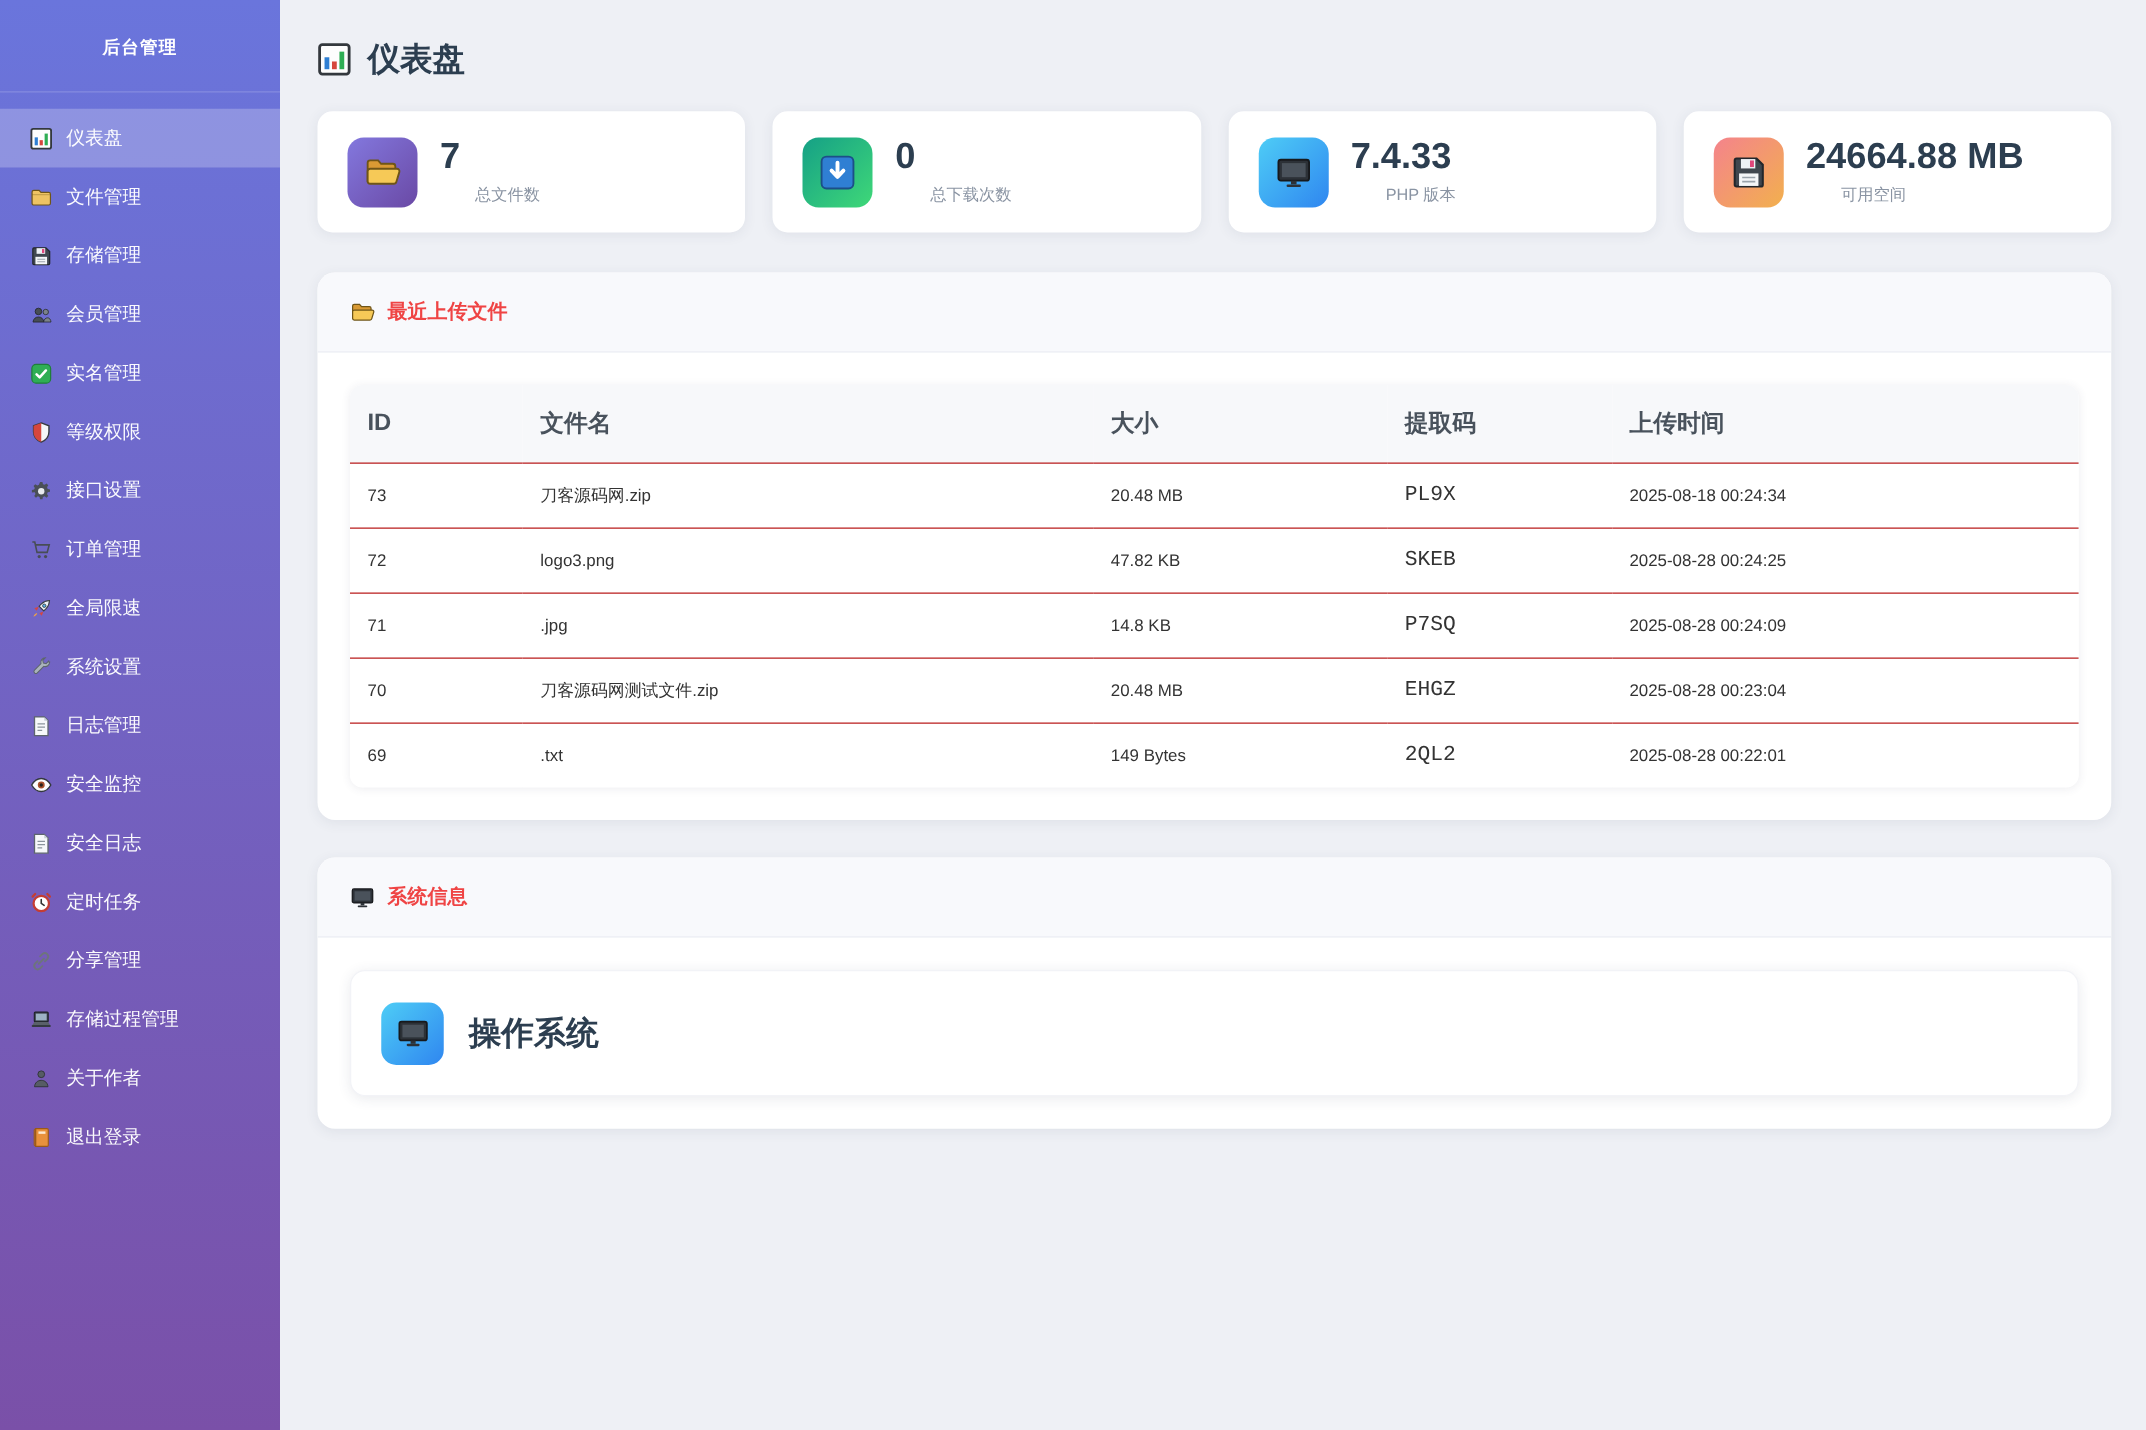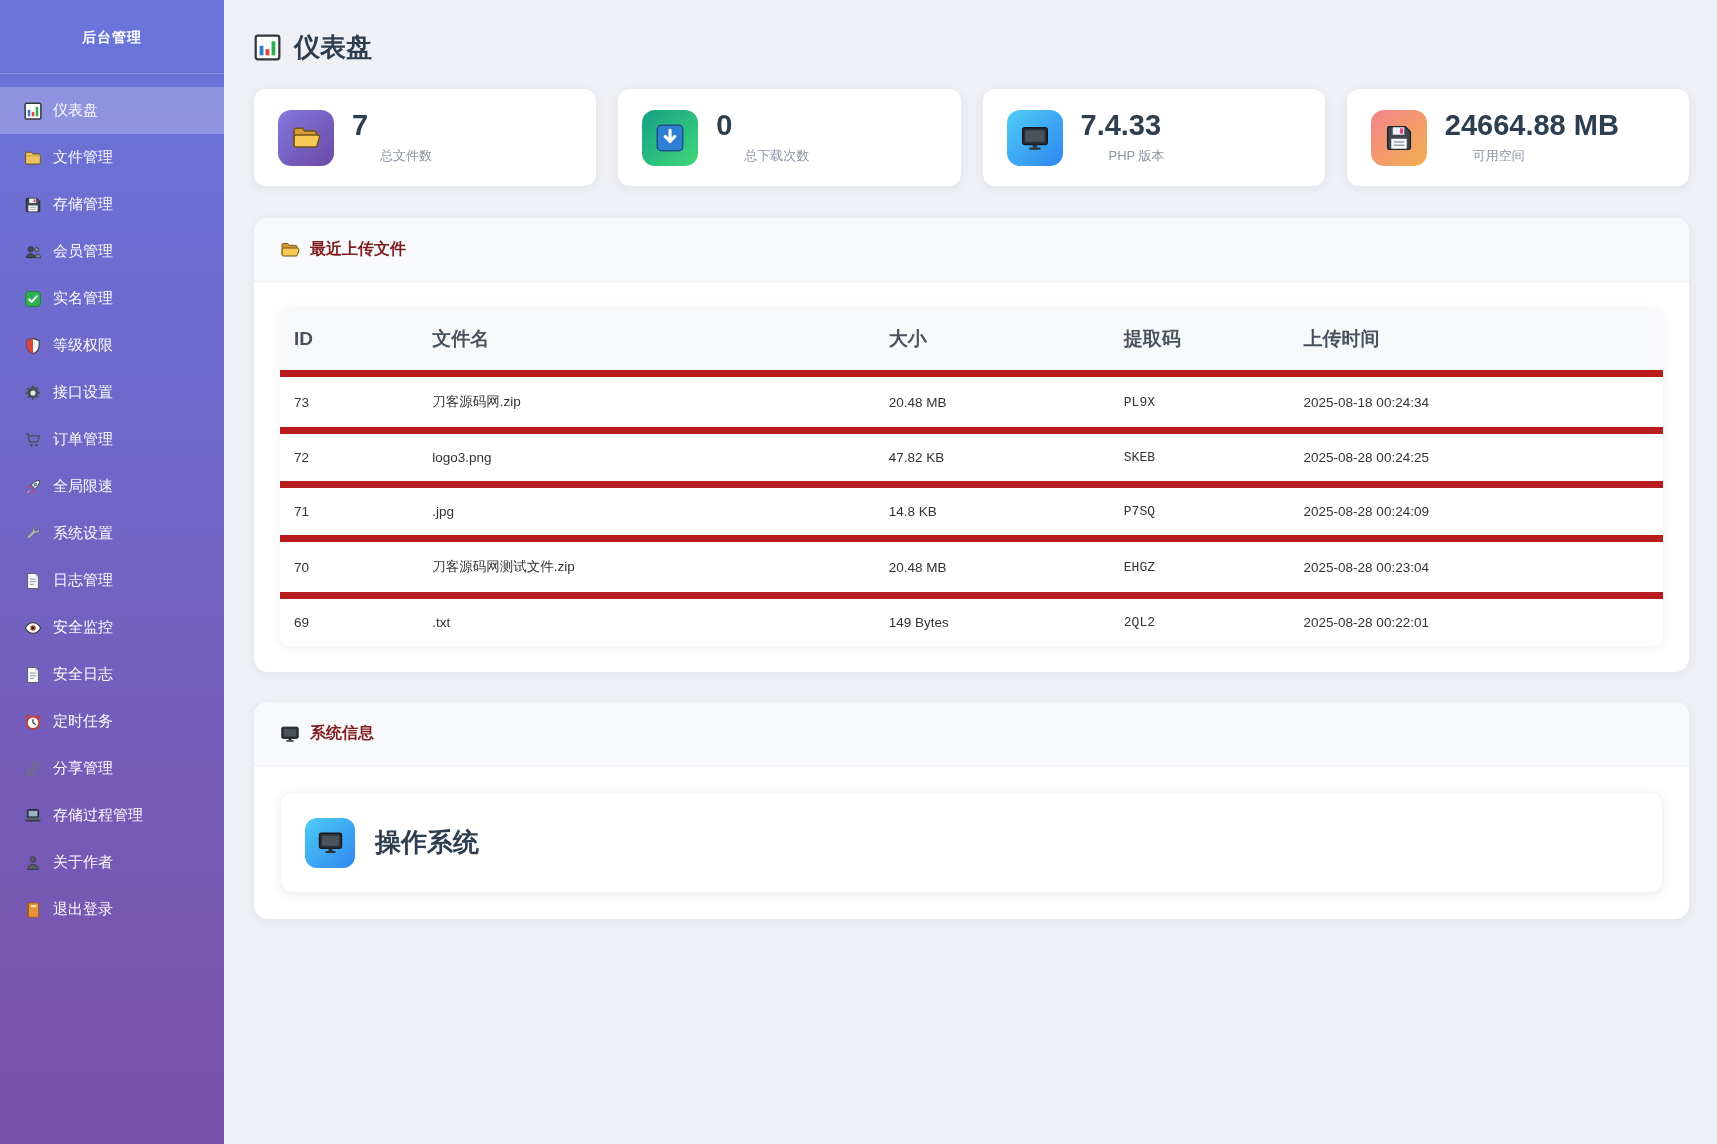--- a/index.html
+++ b/index.html
@@ -38,32 +38,32 @@
   .stat-value { font-size: 29px; font-weight: bold; color: #2c3e50; line-height: 1.1; }
   .stat-label { font-size: 13px; color: #8a94a3; margin-top: 5px; margin-left: 28px; }
 
   
   .panel { background: #fff; border-radius: 14px; box-shadow: 0 2px 10px rgba(50,60,90,0.08);
            margin-bottom: 30px; overflow: hidden; }
   .panel-header { display: flex; align-items: center; gap: 10px; padding: 21px 26px;
                   background: #f8f9fc; border-bottom: 1px solid #ecedf3; }
   .pnl-ic { width: 20px; height: 20px; }
   .pnl-ic svg { width: 100%; height: 100%; display: block; }
-  .panel-title { font-size: 16px; font-weight: bold; color: #7f1d1d; }
+  .panel-title { font-size: 16px; font-weight: bold; color: #ef4444; }
   .panel-body { padding: 26px; }
 
   
   .table-wrap { border-radius: 10px; overflow: hidden; box-shadow: 0 1px 8px rgba(50,60,90,0.09); }
   table { width: 100%; border-collapse: collapse; }
   col.w-id { width: 10%; } col.w-name { width: 33%; } col.w-size { width: 17%; }
   col.w-code { width: 13%; } col.w-time { width: 27%; }
   th { background: #f7f8fa; text-align: left; font-size: 19px; color: #49525c;
        font-weight: bold; padding: 18px 14px; }
-  td { font-size: 13.5px; color: #333; padding: 16px 14px; border-top: 7px solid #b91c1c; background: #fff; }
-  .c-code { font-family: "Liberation Mono", "DejaVu Sans Mono", monospace; font-size: 13px; }
+  td { font-size: 13.5px; color: #333; padding: 16px 14px; border-top: 1px solid #b91c1c; background: #fff; }
+  .c-code { font-family: "Liberation Mono", "DejaVu Sans Mono", monospace; font-size: 17px; }
 
   
   .sys-cards { display: flex; gap: 24px; }
   .sys-card { flex: 1; background: #fff; border-radius: 12px; border: 1px solid #f2f3f7;
               box-shadow: 0 2px 10px rgba(50,60,90,0.10); padding: 20px 24px;
               display: flex; align-items: center; gap: 20px; min-height: 101px; }
   .sys-title { font-size: 26px; font-weight: bold; color: #2c3e50; line-height: 1.1; }
   .sys-desc { font-size: 13.5px; color: #7f8c8d; margin-top: 7px; }
 </style>
 <title>后台管理</title></head>

